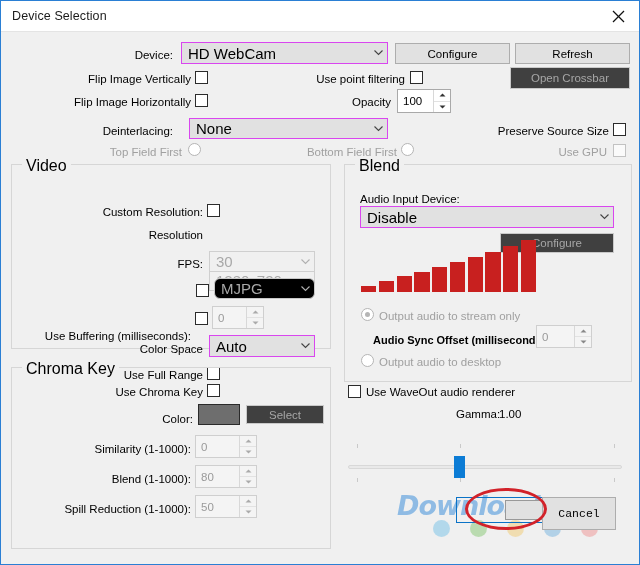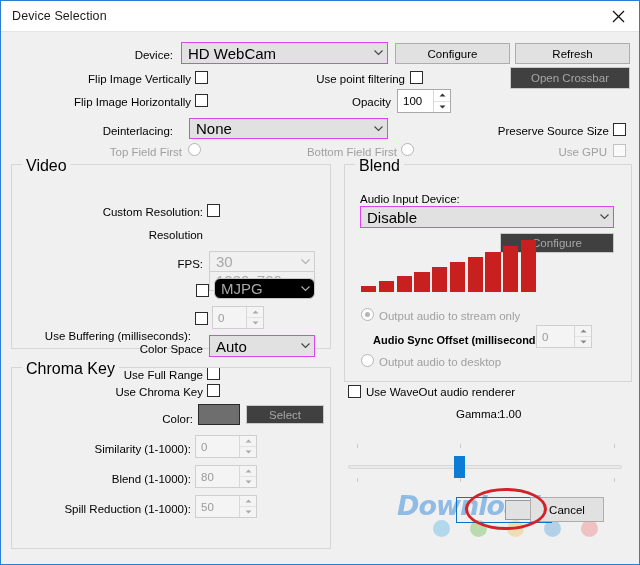--- a/index.html
+++ b/index.html
@@ -510,17 +510,17 @@
     <div class="wm-dot" style="left: 36px; background: rgb(127, 196, 232);"></div>
     <div class="wm-dot" style="left: 73px; background: rgb(142, 203, 124);"></div>
     <div class="wm-dot" style="left: 110px; background: rgb(240, 205, 126);"></div>
     <div class="wm-dot" style="left: 147px; background: rgb(127, 184, 224);"></div>
     <div class="wm-dot" style="left: 184px; background: rgb(239, 154, 154);"></div>
   </div>
 
   <div id="ok-btn-focus" style="left:455px; top:496px; width:96px; height:26px;"></div>
   <div class="btn" style="left:458px; top:499px; width:90px; height:20px; background:#e1e1e1; border-color:#999;margin-left:46px;">OK</div>
 
-  <div class="btn" style="left:529px; top:496px; width:74px; height:25px;">Cancel</div>
+  <div class="btn" style="left:541px; top:496px; width:74px; height:33px;font-family:Liberation Mono, monospace;">Cancel</div>
 
   <div id="ok-ellipse"></div>
 
 </div>
 
 </body></html>

